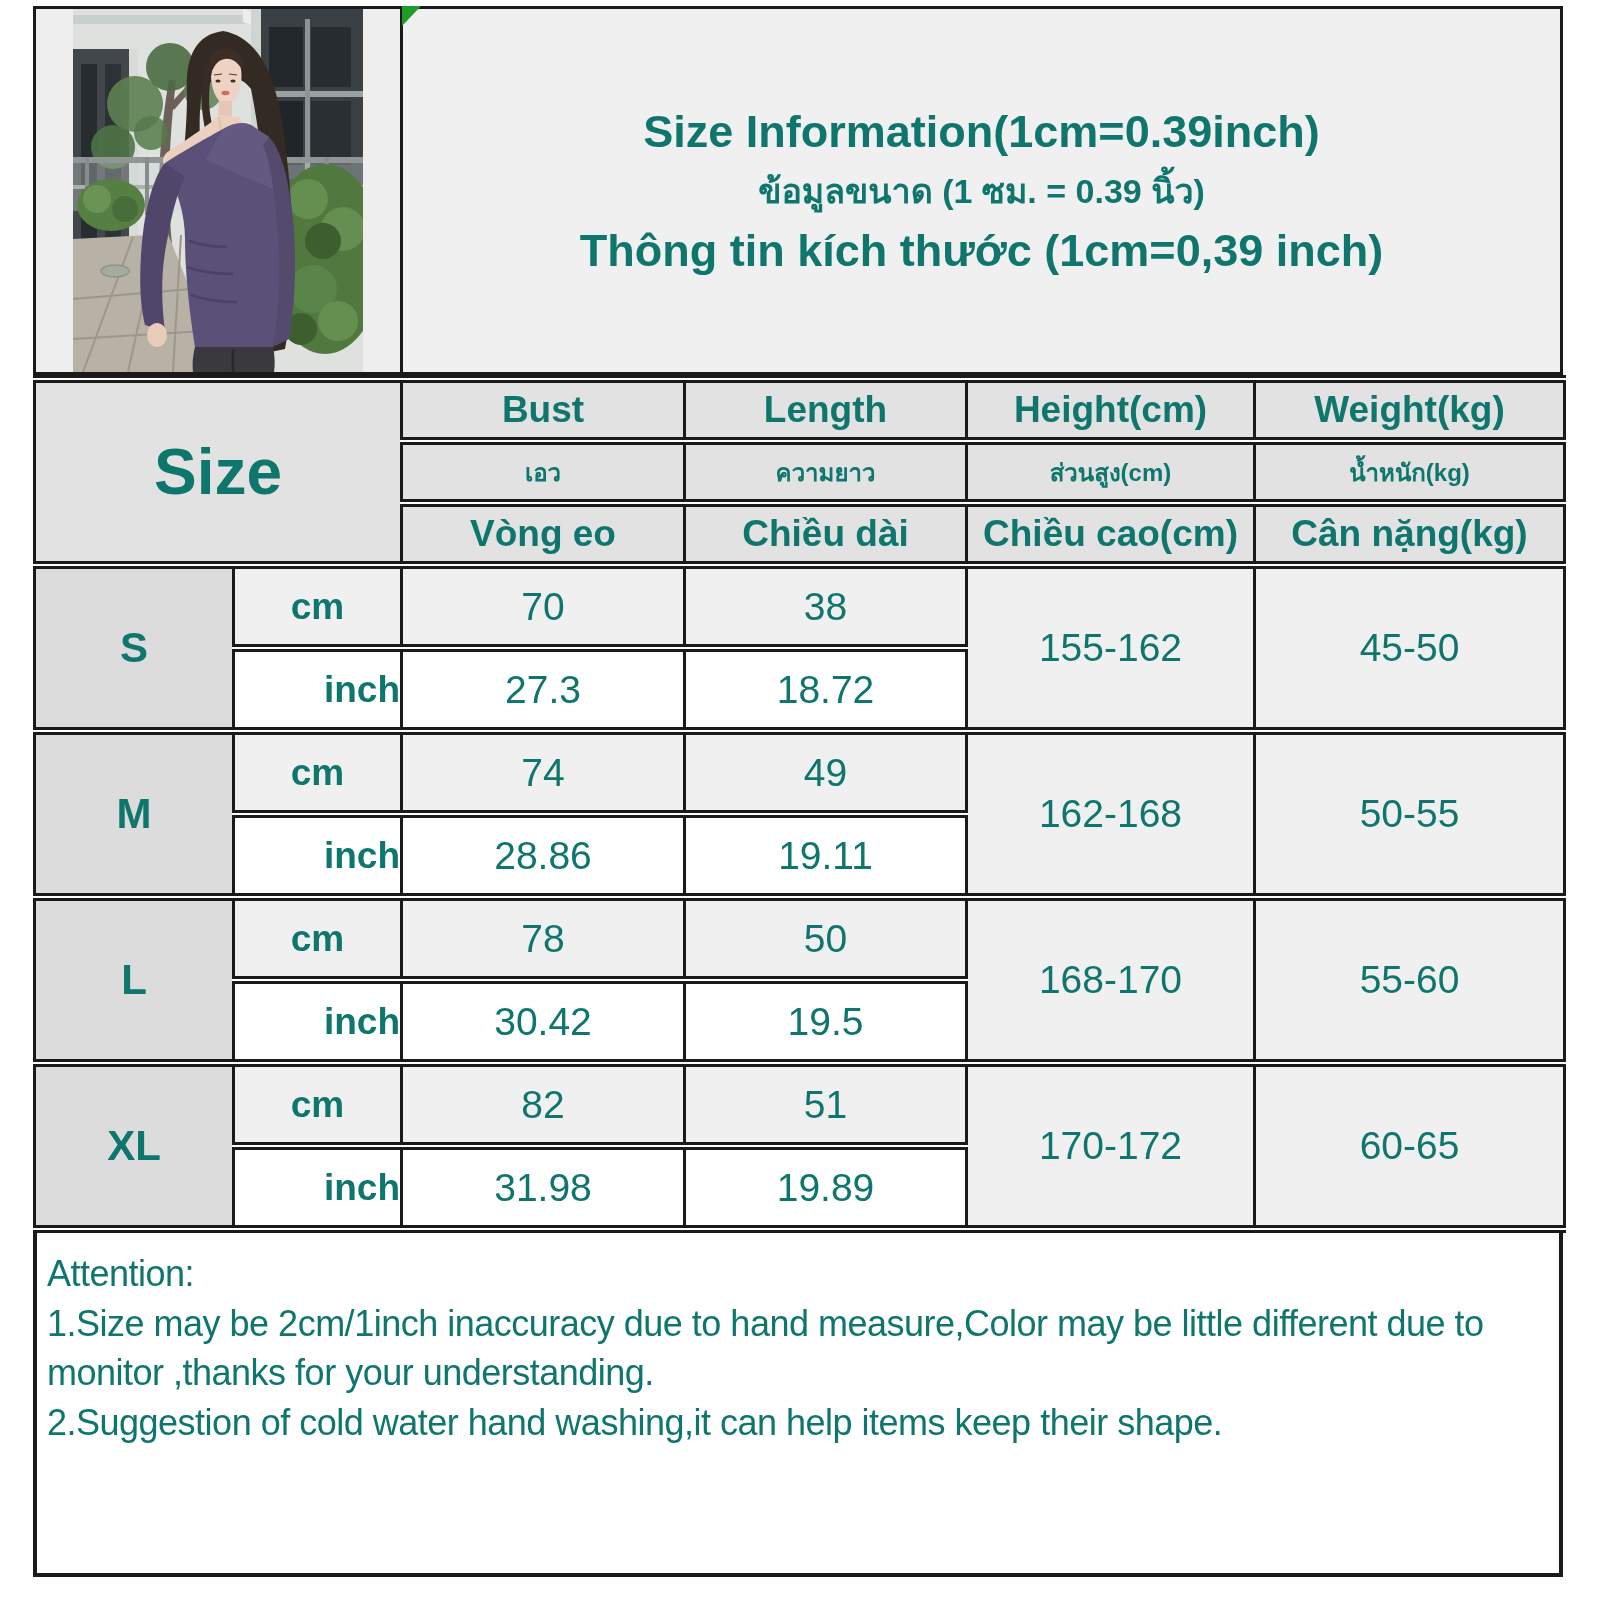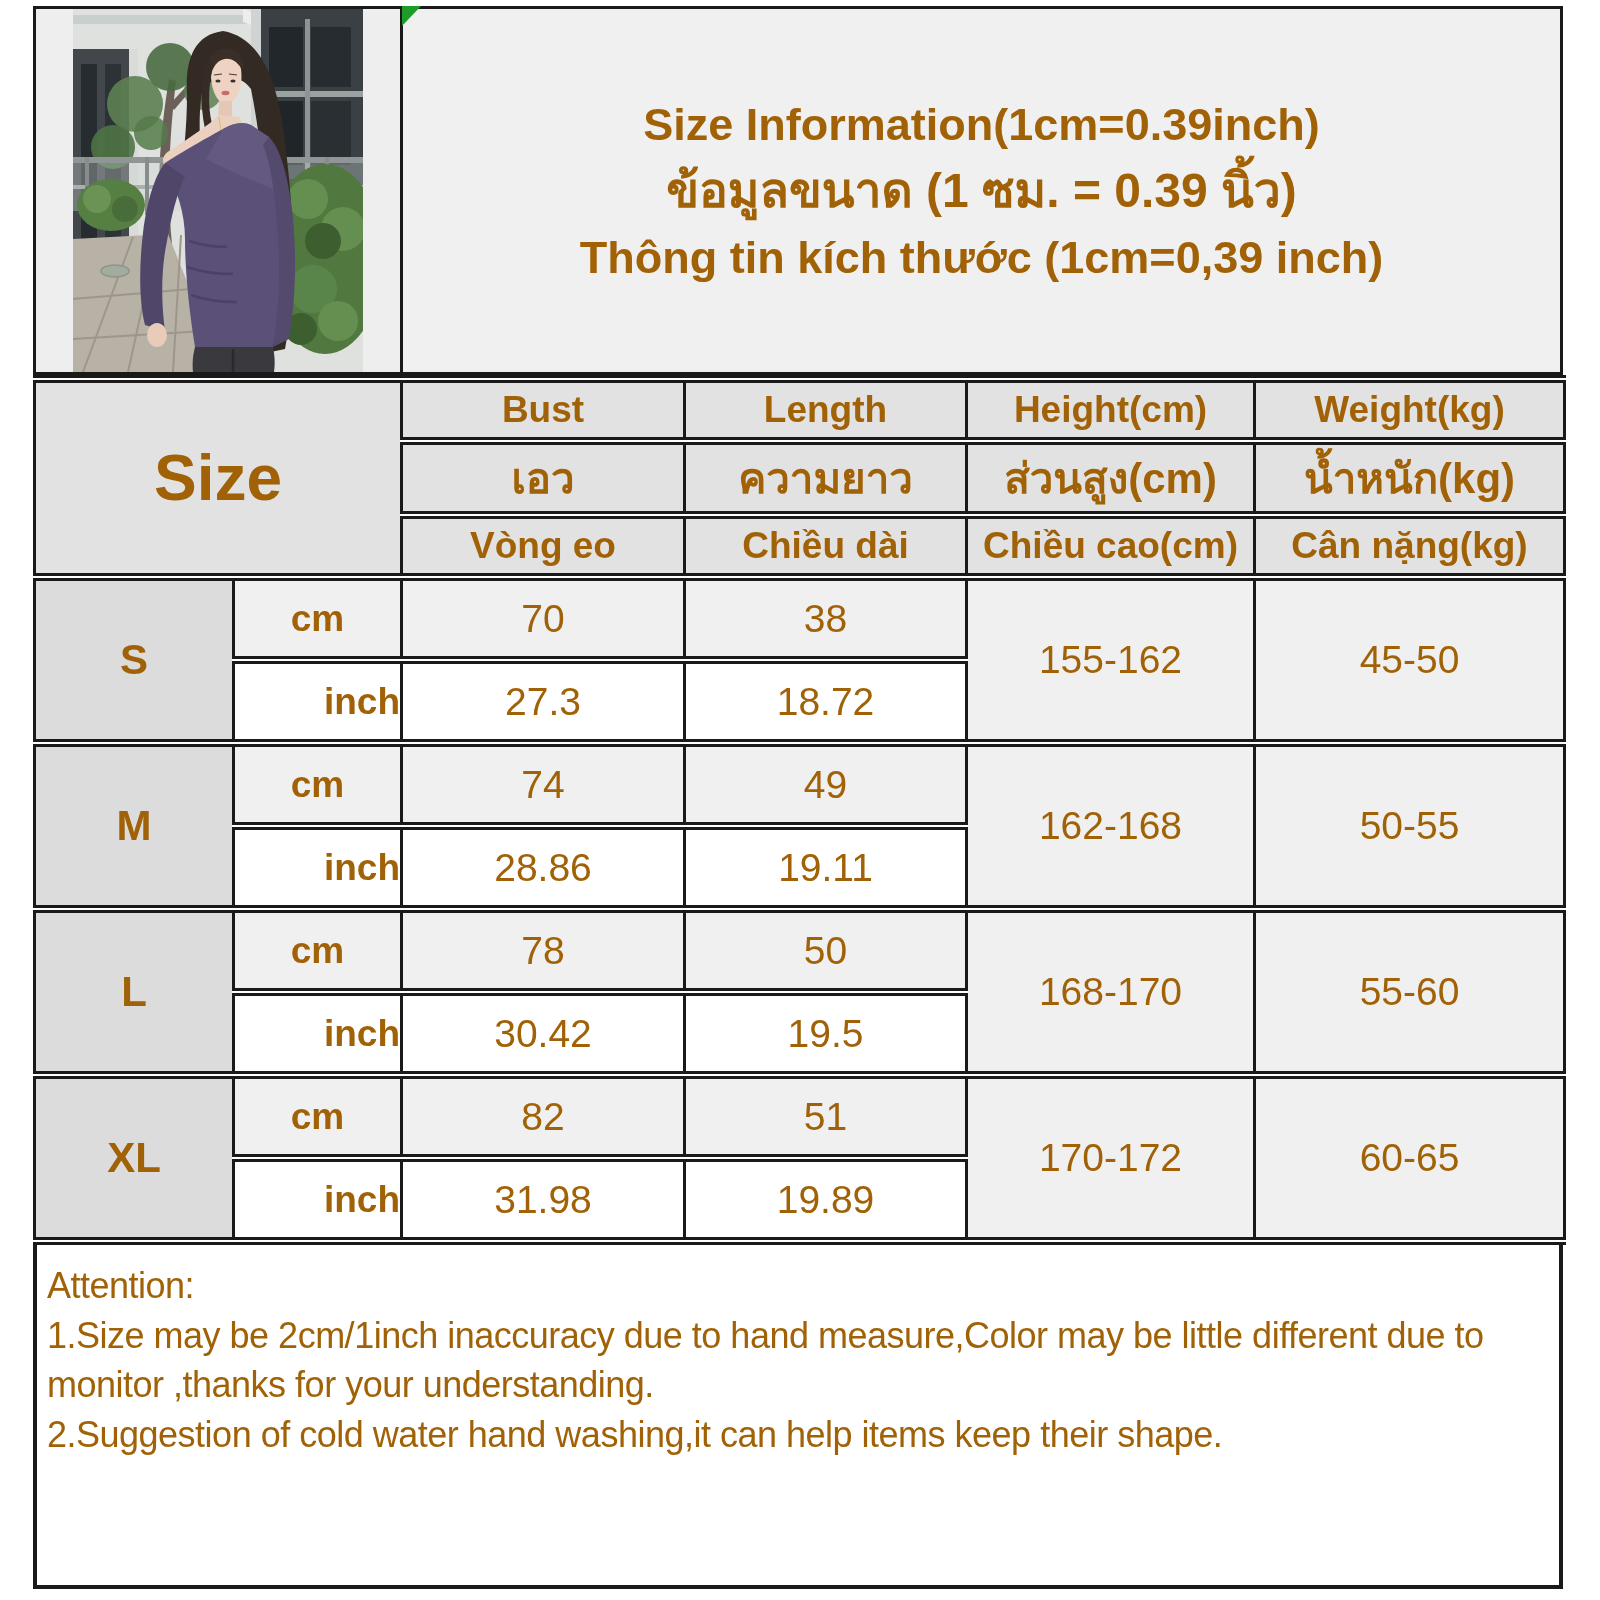--- a/index.html
+++ b/index.html
@@ -1,56 +1,56 @@
 <!DOCTYPE html>
 <html><head>
 <meta charset="utf-8">
 <style>
   html,body { margin:0; padding:0; background:#ffffff; }
   .canvas {
     position:relative; width:1600px; height:1600px; background:#ffffff;
-    font-family:"Liberation Sans","DejaVu Sans",sans-serif; color:#a16207;
+    font-family:"Liberation Sans","DejaVu Sans",sans-serif; color:#0f766e;
   }
   .sheet { position:absolute; left:33px; top:6px; width:1530px; }
 
   
   .top-section {
     position:relative; display:flex; height:369px; box-sizing:border-box;
     border:3px solid #1a1a1a; background:#f0f0f0;
   }
   .photo-cell {
     width:367px; box-sizing:border-box; border-right:3px solid #1a1a1a;
     background:#eeeeee; display:flex; justify-content:center; align-items:center;
   }
   .photo-cell svg { display:block; }
   .title-cell {
     flex:1; display:flex; flex-direction:column; justify-content:center;
     align-items:center; text-align:center; background:#f0f0f0;
   }
   .title-en, .title-vi { font-size:45px; font-weight:bold; line-height:1.0; }
-  .title-th { font-size:48px; font-weight:bold; line-height:1.0; margin:20px 8px; }
+  .title-th { font-size:34px; font-weight:bold; line-height:1.0; margin:20px 8px; }
   .corner-triangle {
     position:absolute; left:366px; top:-3px; width:0; height:0;
     border-top:20px solid #1e9c28; border-right:19px solid transparent;
   }
 
   
   table.size-table {
     width:1530px; border-collapse:collapse; table-layout:fixed;
   }
   table.size-table td {
     padding:0; text-align:center; vertical-align:middle;
     border-left:3px solid #1a1a1a; border-right:3px solid #1a1a1a;
     border-top:8px double #1a1a1a; border-bottom:8px double #1a1a1a;
     overflow:hidden; white-space:nowrap;
   }
   tr.hrow { height:62px; }
   tr.brow { height:83px; }
   td.hdr   { background:#e2e2e2; font-weight:bold; font-size:37px; }
-  td.hdr-th{ background:#e2e2e2; font-weight:bold; font-size:42px; }
+  td.hdr-th{ background:#e2e2e2; font-weight:bold; font-size:24px; }
   td.size-big { background:#e2e2e2; font-weight:bold; font-size:64px; }
   td.size-letter { background:#dcdcdc; font-weight:bold; font-size:42px; }
   td.unit { background:#f0f0f0; font-weight:bold; font-size:37px;margin-top:10px; }
   td.val  { background:#f0f0f0; font-size:39px; }
   td.range{ background:#f0f0f0; font-size:39px; }
   tr.inch-row td.unit { background:#ffffff;text-align:right; }
   tr.inch-row td.val  { background:#ffffff; }
 
   
   .attention {

